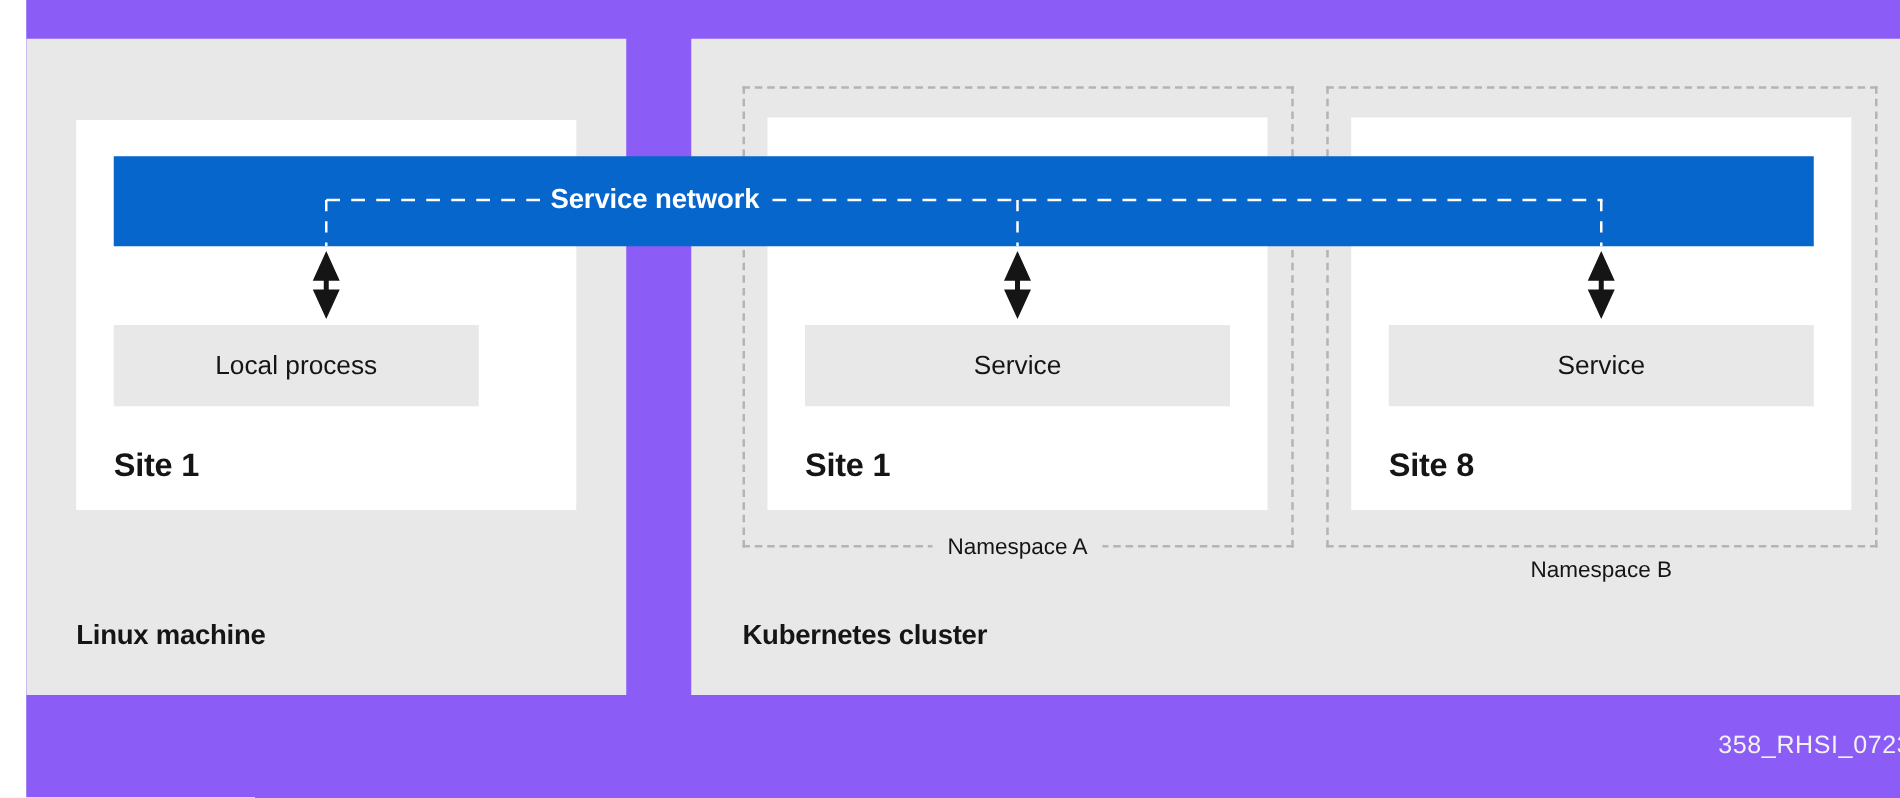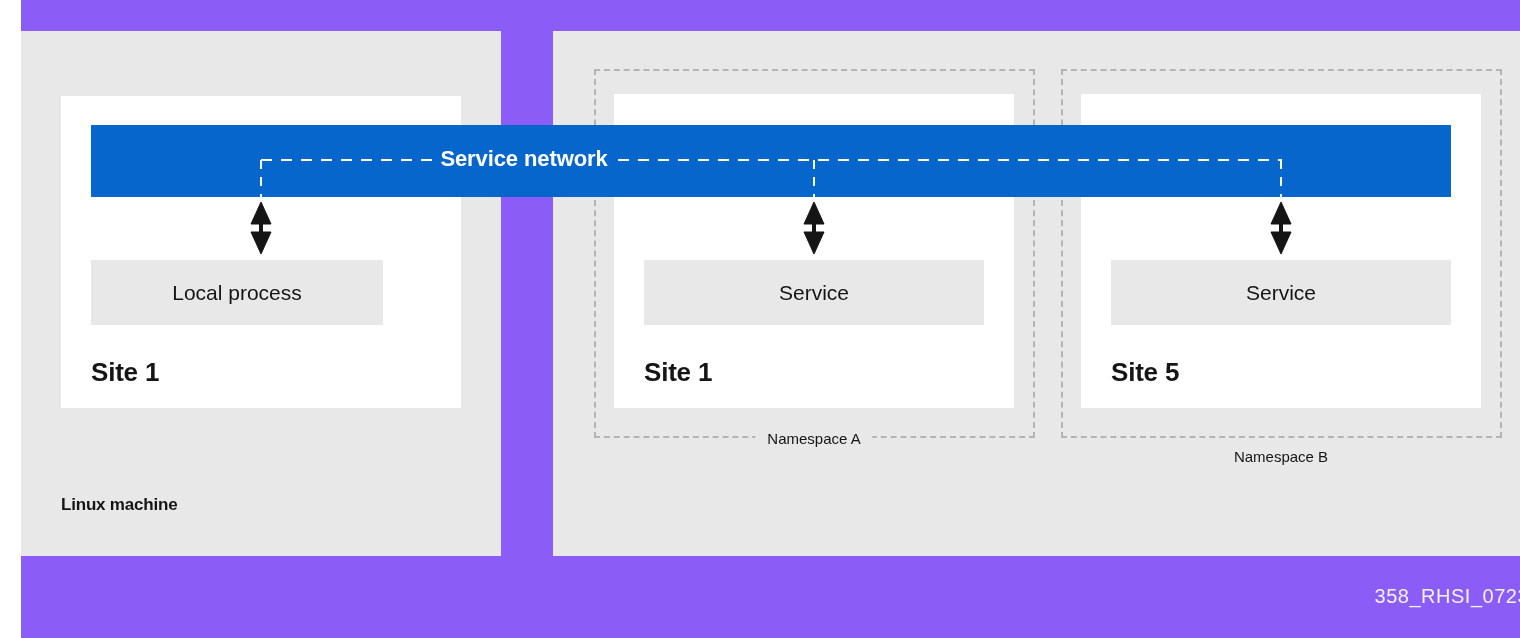--- a/index.html
+++ b/index.html
@@ -24,42 +24,42 @@
   
   .env-panel {
     position: absolute;
     background: #e8e8e8;
   }
   #env-linux  { left: 0px;   top: 31px; width: 480px; height: 525px; }
   #env-k8s    { left: 532px; top: 31px; width: 988px; height: 525px; }
 
   .env-label {
     position: absolute;
-    font-size: 17px;
+    font-size: 22px;
     font-weight: bold;
     color: #151515;
     letter-spacing: -0.2px;
     white-space: nowrap;
   }
   #label-linux { left: 40px;  top: 495px; }
   #label-k8s   { left: 573px; top: 495px; }
 
   
   .namespace-box {
     position: absolute;
     border: 2px dashed #b4b4b4;
     box-sizing: border-box;
     background: transparent;
   }
   #ns-a { left: 573px;  top: 69px; width: 441px; height: 369px; }
   #ns-b { left: 1040px; top: 69px; width: 441px; height: 369px; }
 
   .namespace-label {
     position: absolute;
-    font-size: 15px;
+    font-size: 18px;
     color: #151515;
     background: #e8e8e8;
     padding: 0 12px;
     white-space: nowrap;
     transform: translate(-50%, -50%);
   }
   #ns-a-label { left: 793px;  top: 438px; }
   #ns-b-label { left: 1260px; top: 456px; }
 
   
@@ -197,22 +197,23 @@
   </div>
   <div class="node-box" id="node-site2">
     <span>Service</span>
   </div>
   <div class="node-box" id="node-site3">
     <span>Service</span>
   </div>
 
   <div class="site-label" id="site1-label">Site 1</div>
   <div class="site-label" id="site2-label">Site 1</div>
-  <div class="site-label" id="site3-label">Site 5</div>
+  <div class="site-label" id="site3-label">Site 8</div>
 
   <div class="namespace-label" id="ns-a-label">Namespace A</div>
   <div class="namespace-label" id="ns-b-label">Namespace B</div>
 
   <div class="env-label" id="label-linux">Linux machine</div>
+  <div class="env-label" id="label-k8s">Kubernetes cluster</div>
 
   <div id="watermark">358_RHSI_0723</div>
 
 </div>
 
 </body></html>

